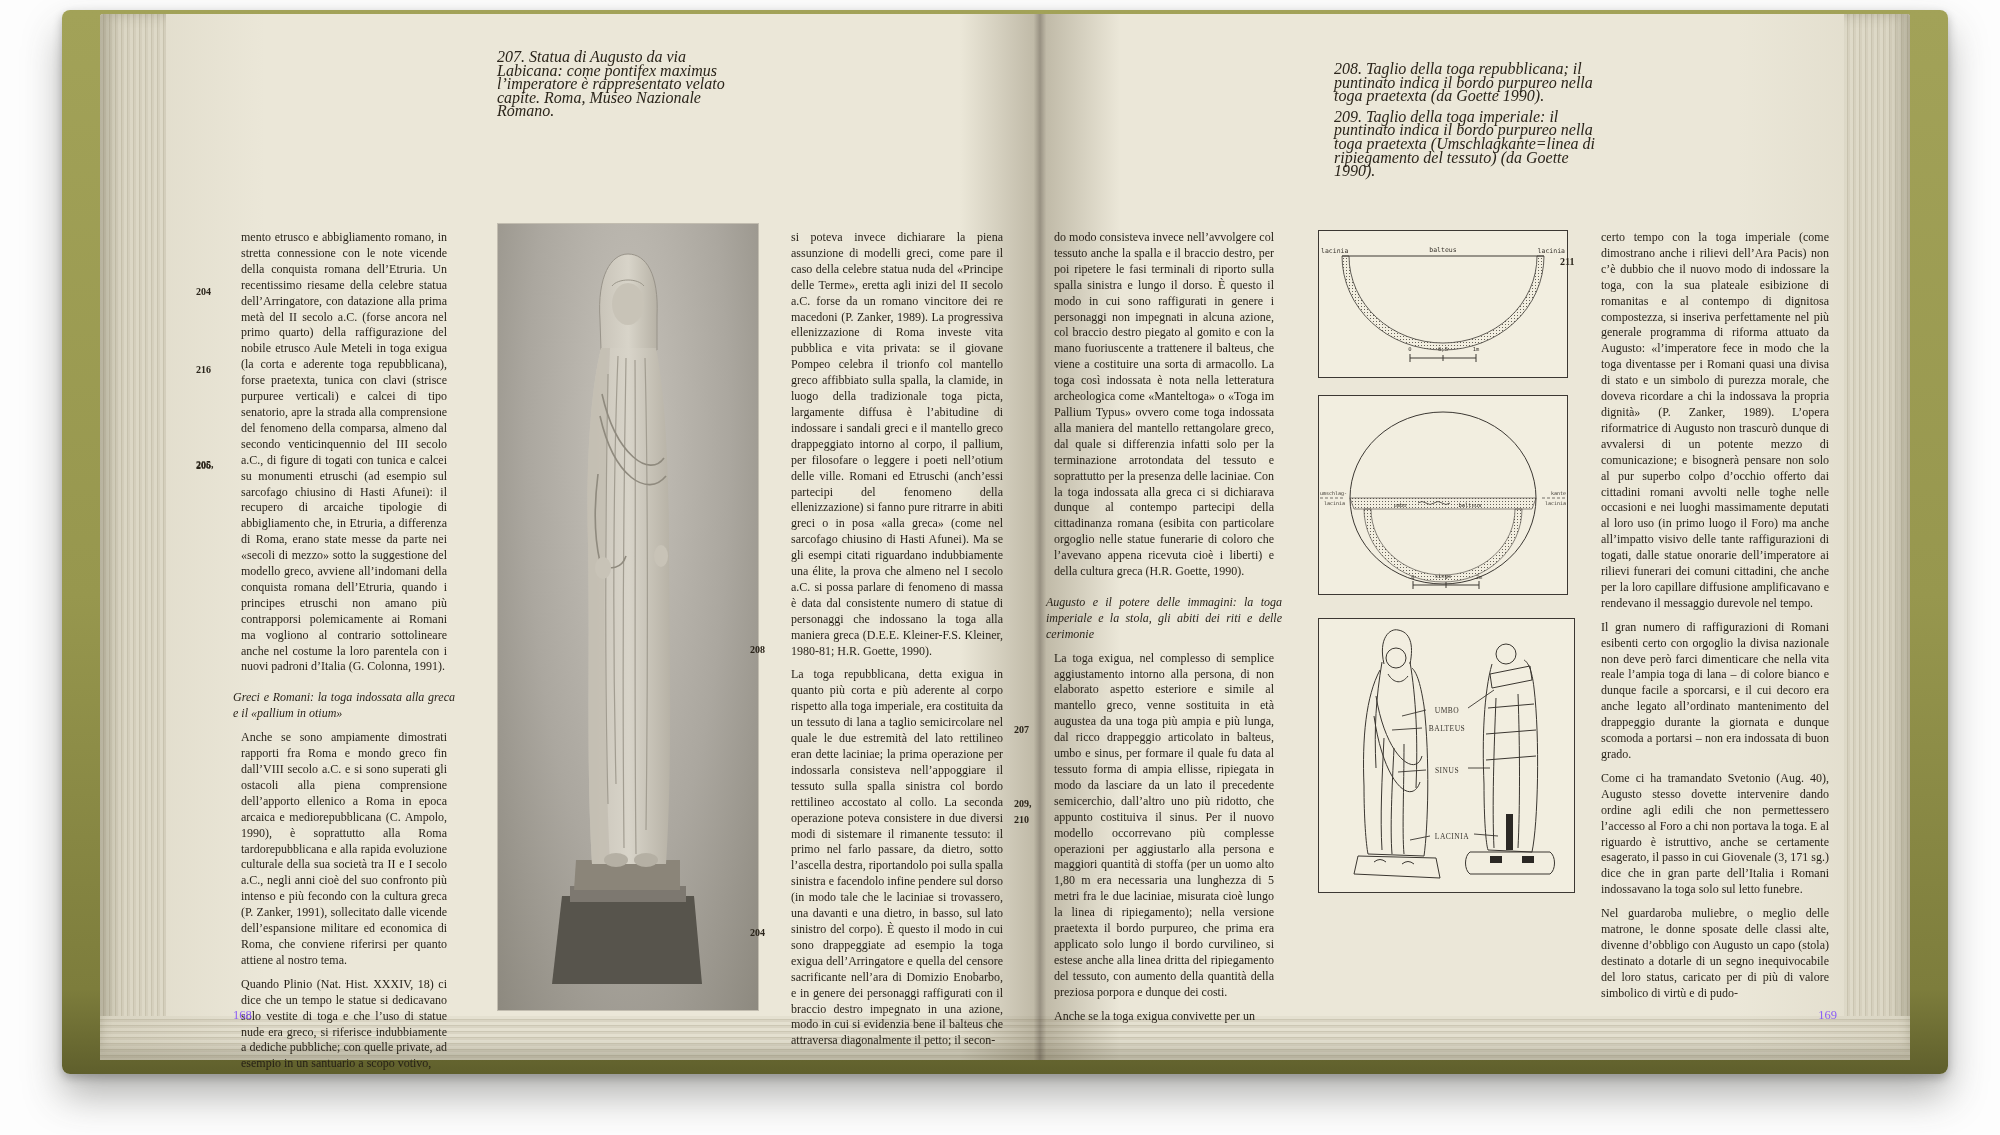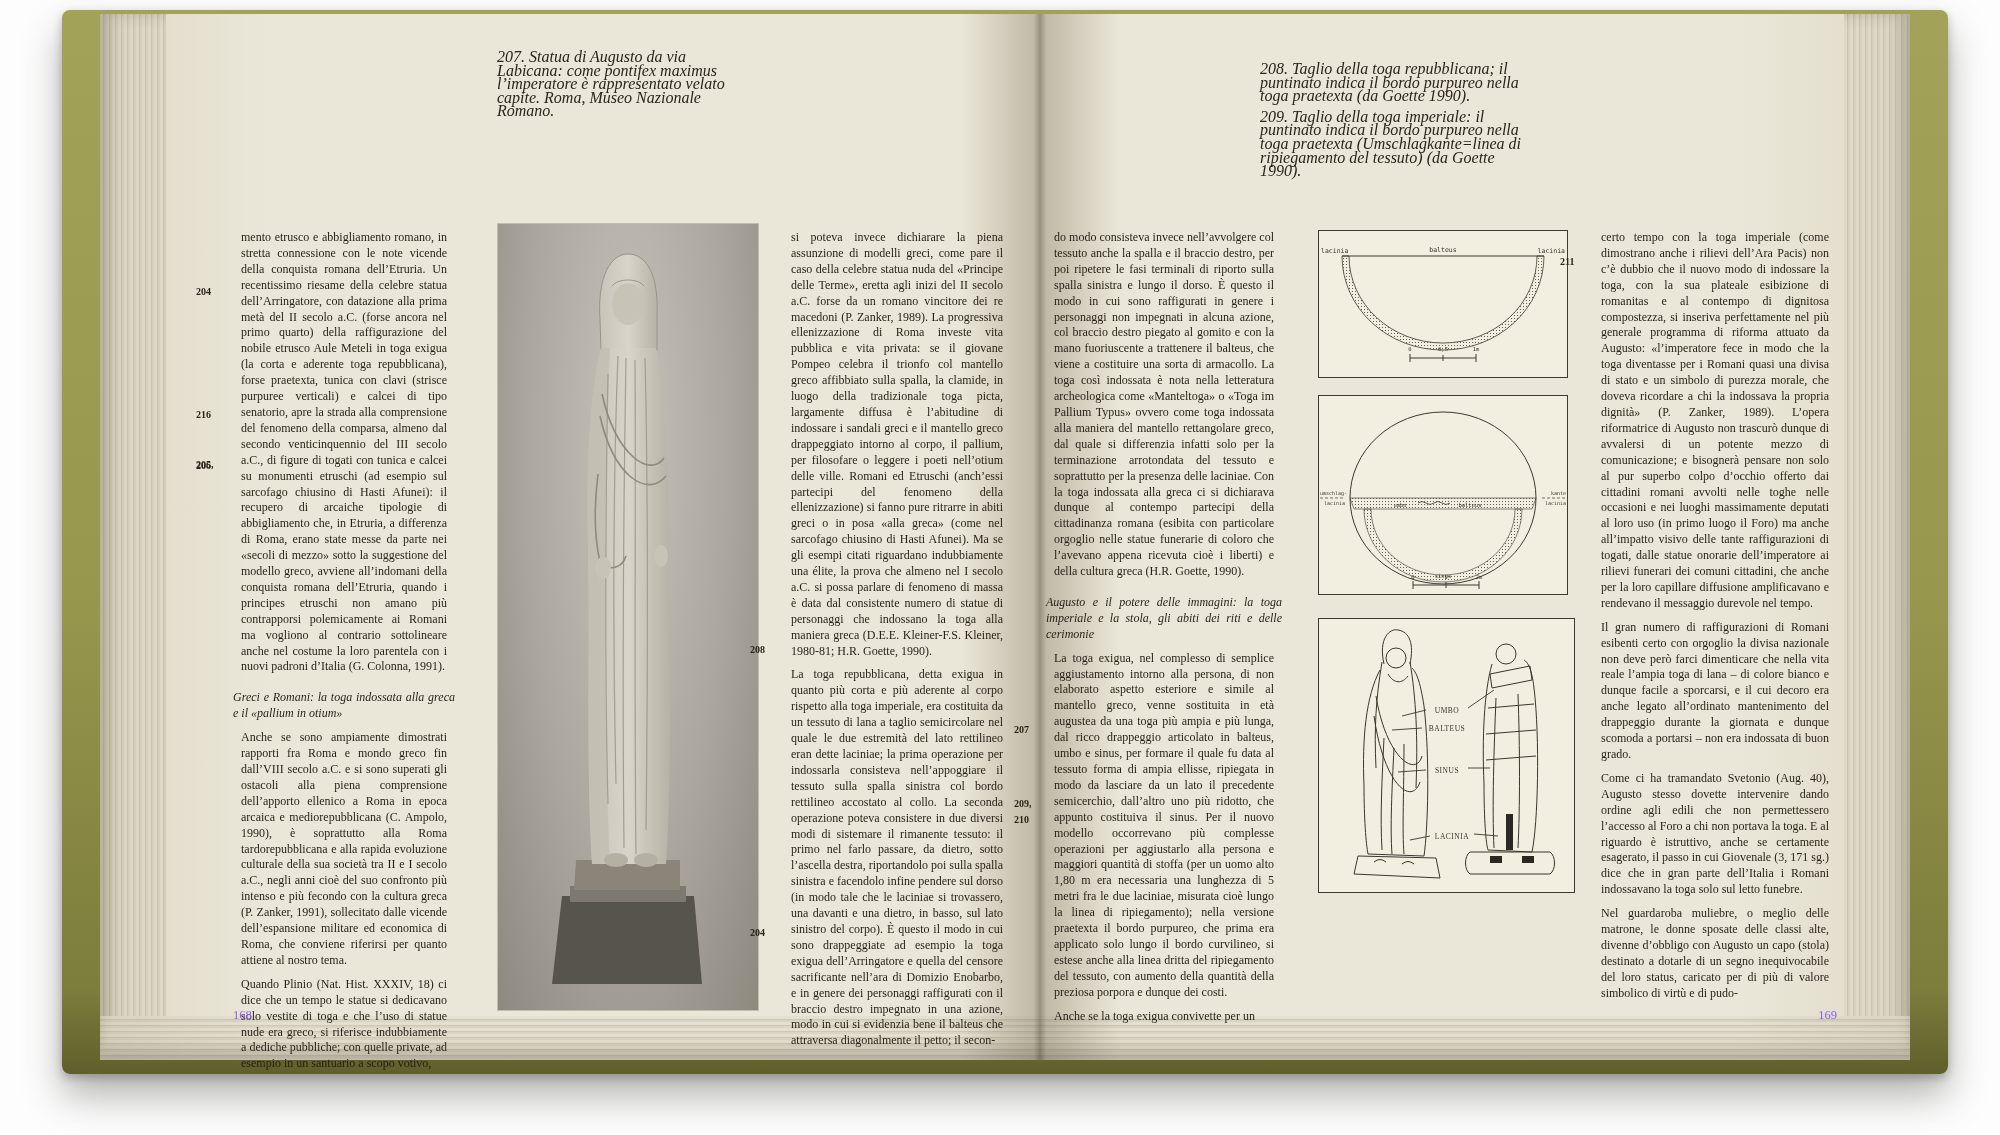--- a/index.html
+++ b/index.html
@@ -50,21 +50,21 @@
   <div id="stack-bottom" class="abs"></div>
   <div id="page-tint-left" class="abs"></div>
   <div id="page-tint-right" class="abs"></div>
   <div id="gutter" class="abs"></div>
 
   <div class="abs caption" style="left:497px;top:50px;width:252px;">
     <p>207. Statua di Augusto da via Labicana: come pontifex maximus l’imperatore è rappresentato velato capite. Roma, Museo Nazionale Romano.</p>
   </div>
 
   <div class="abs margin-num" style="left:196px;top:286px;width:30px;">204</div>
-  <div class="abs margin-num" style="left:196px;top:364px;width:30px;margin-top:45px;">216</div>
+  <div class="abs margin-num" style="left:196px;top:364px;width:30px;">216</div>
   <div class="abs margin-num" style="left:196px;top:459px;width:30px;">205,</div>
   <div class="abs margin-num" style="left:196px;top:460px;width:30px;">206</div>
 
   <div class="abs col" style="left:233px;top:222px;width:222px;">
     <p>mento etrusco e abbigliamento romano, in stretta connessione con le note vicende della conquista romana dell’Etruria. Un recentissimo riesame della celebre statua dell’Arringatore, con datazione alla prima metà del II secolo a.C. (forse ancora nel primo quarto) della raffigurazione del nobile etrusco Aule Meteli in toga exigua (la corta e aderente toga repubblicana), forse praetexta, tunica con clavi (strisce purpuree verticali) e calcei di tipo senatorio, apre la strada alla comprensione del fenomeno della comparsa, almeno dal secondo venticinquennio del III secolo a.C., di figure di togati con tunica e calcei su monumenti etruschi (ad esempio sul sarcofago chiusino di Hasti Afunei): il recupero di arcaiche tipologie di abbigliamento che, in Etruria, a differenza di Roma, erano state messe da parte nei «secoli di mezzo» sotto la suggestione del modello greco, avviene all’indomani della conquista romana dell’Etruria, quando i principes etruschi non amano più contrapporsi polemicamente ai Romani ma vogliono al contrario sottolineare anche nel costume la loro parentela con i nuovi padroni d’Italia (G. Colonna, 1991).</p>
     <p class="head-it">Greci e Romani: la toga indossata alla greca e il «pallium in otium»</p>
     <p>Anche se sono ampiamente dimostrati rapporti fra Roma e mondo greco fin dall’VIII secolo a.C. e si sono superati gli ostacoli alla piena comprensione dell’apporto ellenico a Roma in epoca arcaica e mediorepubblicana (C. Ampolo, 1990), è soprattutto alla Roma tardorepubblicana e alla rapida evoluzione culturale della sua società tra II e I secolo a.C., negli anni cioè del suo confronto più intenso e più fecondo con la cultura greca (P. Zanker, 1991), sollecitato dalle vicende dell’espansione militare ed economica di Roma, che conviene riferirsi per quanto attiene al nostro tema.</p>
     <p>Quando Plinio (Nat. Hist. XXXIV, 18) ci dice che un tempo le statue si dedicavano solo vestite di toga e che l’uso di statue nude era greco, si riferisce indubbiamente a dediche pubbliche; con quelle private, ad esempio in un santuario a scopo votivo,</p>
   </div>
 
@@ -111,21 +111,21 @@
   <div class="abs margin-num" style="left:750px;top:644px;width:28px;">208</div>
   <div class="abs margin-num" style="left:750px;top:927px;width:28px;">204</div>
 
   <div class="abs col" style="left:783px;top:222px;width:228px;">
     <p>si poteva invece dichiarare la piena assunzione di modelli greci, come pare il caso della celebre statua nuda del «Principe delle Terme», eretta agli inizi del II secolo a.C. forse da un romano vincitore dei re macedoni (P. Zanker, 1989). La progressiva ellenizzazione di Roma investe vita pubblica e vita privata: se il giovane Pompeo celebra il trionfo col mantello greco affibbiato sulla spalla, la clamide, in luogo della tradizionale toga picta, largamente diffusa è l’abitudine di indossare i sandali greci e il mantello greco drappeggiato intorno al corpo, il pallium, per filosofare o leggere i poeti nell’otium delle ville. Romani ed Etruschi (anch’essi partecipi del fenomeno della ellenizzazione) si fanno pure ritrarre in abiti greci o in posa «alla greca» (come nel sarcofago chiusino di Hasti Afunei). Ma se gli esempi citati riguardano indubbiamente una élite, la prova che almeno nel I secolo a.C. si possa parlare di fenomeno di massa è data dal consistente numero di statue di personaggi che indossano la toga alla maniera greca (D.E.E. Kleiner-F.S. Kleiner, 1980-81; H.R. Goette, 1990).</p>
     <p>La toga repubblicana, detta exigua in quanto più corta e più aderente al corpo rispetto alla toga imperiale, era costituita da un tessuto di lana a taglio semicircolare nel quale le due estremità del lato rettilineo eran dette laciniae; la prima operazione per indossarla consisteva nell’appoggiare il tessuto sulla spalla sinistra col bordo rettilineo accostato al collo. La seconda operazione poteva consistere in due diversi modi di sistemare il rimanente tessuto: il primo nel farlo passare, da dietro, sotto l’ascella destra, riportandolo poi sulla spalla sinistra e facendolo infine pendere sul dorso (in modo tale che le laciniae si trovassero, una davanti e una dietro, in basso, sul lato sinistro del corpo). È questo il modo in cui sono drappeggiate ad esempio la toga exigua dell’Arringatore e quella del censore sacrificante nell’ara di Domizio Enobarbo, e in genere dei personaggi raffigurati con il braccio destro impegnato in una azione, modo in cui si evidenzia bene il balteus che attraversa diagonalmente il petto; il secon-</p>
   </div>
 
   <div class="abs pagenum" style="left:233px;top:1008px;">168</div>
 
-  <div class="abs caption" style="left:1260px;top:62px;width:266px;">
+  <div class="abs caption" style="left:1334px;top:62px;width:266px;">
     <p>208. Taglio della toga repubblicana; il puntinato indica il bordo purpureo nella toga praetexta (da Goette 1990).</p>
     <p>209. Taglio della toga imperiale: il puntinato indica il bordo purpureo nella toga praetexta (Umschlagkante=linea di ripiegamento del tessuto) (da Goette 1990).</p>
   </div>
 
   <div class="abs margin-num" style="left:1014px;top:724px;width:28px;">207</div>
   <div class="abs margin-num" style="left:1014px;top:798px;width:28px;">209,</div>
   <div class="abs margin-num" style="left:1014px;top:814px;width:28px;">210</div>
 
   <div class="abs col" style="left:1046px;top:222px;width:236px;">
     <p>do modo consisteva invece nell’avvolgere col tessuto anche la spalla e il braccio destro, per poi ripetere le fasi terminali di riporto sulla spalla sinistra e lungo il dorso. È questo il modo in cui sono raffigurati in genere i personaggi non impegnati in alcuna azione, col braccio destro piegato al gomito e con la mano fuoriuscente a trattenere il balteus, che viene a costituire una sorta di armacollo. La toga così indossata è nota nella letteratura archeologica come «Manteltoga» o «Toga im Pallium Typus» ovvero come toga indossata alla maniera del mantello rettangolare greco, dal quale si differenzia infatti solo per la terminazione arrotondata del tessuto e soprattutto per la presenza delle laciniae. Con la toga indossata alla greca ci si dichiarava dunque al contempo partecipi della cittadinanza romana (esibita con particolare orgoglio nelle statue funerarie di coloro che l’avevano appena ricevuta cioè i liberti) e della cultura greca (H.R. Goette, 1990).</p>

